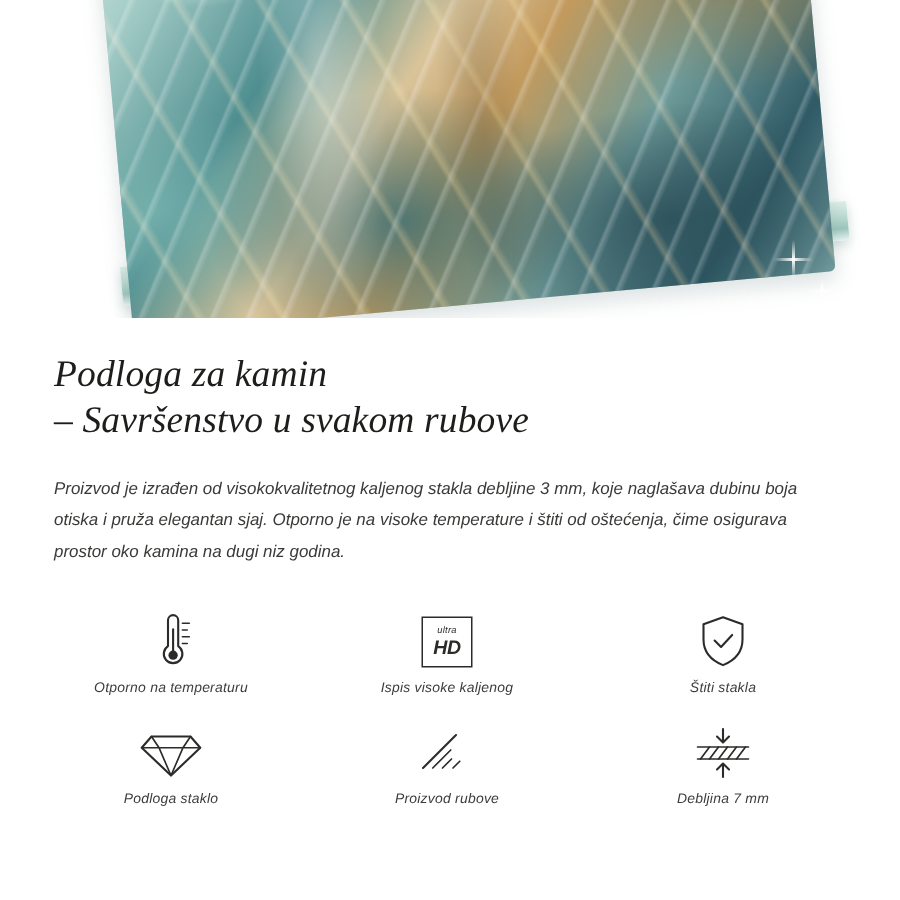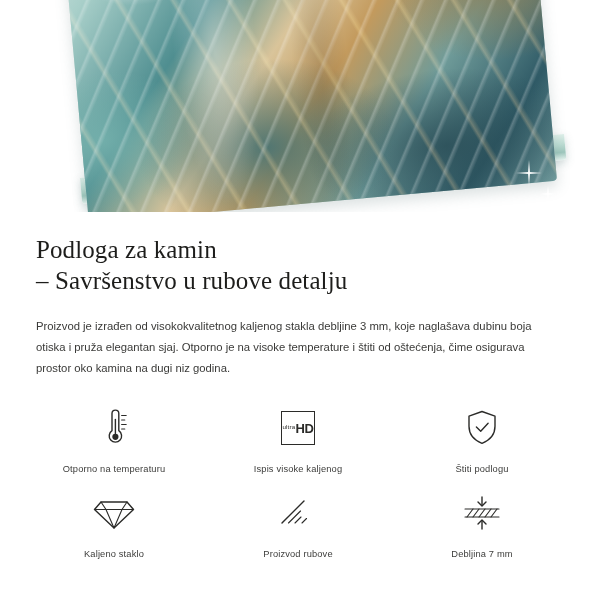--- a/index.html
+++ b/index.html
@@ -12,20 +12,21 @@
     background: #ffffff;
     font-family: "Liberation Sans", sans-serif;
     color: #231f20;
     overflow: hidden;
   }
   .page {
     position: relative;
     width: 596px;
     height: 600px;
     box-sizing: border-box;
+    font-style: italic;
   }
 
   
   .hero {
     position: relative;
     width: 600px;
     height: 212px;
     overflow: hidden;
     background: #ffffff;
   }
@@ -156,21 +157,21 @@
     align-items: center;
     justify-content: flex-start;
   }
   .feature .icon {
     height: 46px;
     display: flex;
     align-items: center;
     justify-content: center;
   }
   .feature .caption {
-    margin-top: 13px;
+    margin-top: 2px;
     font-size: 9.3px;
     color: #3c3c3a;
     text-align: center;
     letter-spacing: .15px;
   }
   svg { display: block; }
   .stroke {
     fill: none;
     stroke: #2b2b29;
     stroke-width: 1.4;
@@ -182,20 +183,21 @@
     stroke: #2b2b29;
     stroke-width: 1.1;
     stroke-linecap: round;
   }
   .hdbox {
     width: 34px;
     height: 34px;
     border: 1.4px solid #2b2b29;
     box-sizing: border-box;
     display: flex;
+    flex-direction: column;
     align-items: center;
     justify-content: center;
     line-height: 1;
   }
   .hdbox .ultra {
     font-size: 6.2px;
     letter-spacing: .2px;
     color: #2b2b29;
     margin-bottom: 1px;
   }
@@ -220,21 +222,21 @@
         <div class="swirl"></div>
       </div>
       <div class="sparkle s1"></div>
       <div class="sparkle s2"></div>
     </div>
   </div>
 
   <div class="content">
     <h1 class="title">
       <span>Podloga za kamin</span>
-      <span class="line2">– Savršenstvo u rubove detalju</span>
+      <span class="line2">– Savršenstvo u svakom rubove</span>
     </h1>
     <p class="desc">Proizvod je izrađen od visokokvalitetnog kaljenog stakla debljine 3 mm, koje naglašava dubinu boja otiska i pruža elegantan sjaj. Otporno je na visoke temperature i štiti od oštećenja, čime osigurava prostor oko kamina na dugi niz godina.</p>
   </div>
 
   <div class="features">
 
     <div class="feature">
       <div class="icon">
         <svg width="40" height="44" viewBox="0 0 40 44" aria-hidden="true">
           <path class="stroke" d="M18 7.5a3.4 3.4 0 0 1 6.8 0v17.2a6.2 6.2 0 1 1-6.8 0z"></path>
@@ -256,31 +258,31 @@
       <div class="caption">Ispis visoke kaljenog</div>
     </div>
 
     <div class="feature">
       <div class="icon">
         <svg width="40" height="44" viewBox="0 0 40 44" aria-hidden="true">
           <path class="stroke" d="M20 5.5 33 10.2v10.1c0 8.4-5.6 14.1-13 17.1-7.4-3-13-8.7-13-17.1V10.2z"></path>
           <path class="stroke" d="m14.4 21 4.3 4.3 7.4-8"></path>
         </svg>
       </div>
-      <div class="caption">Štiti podlogu</div>
+      <div class="caption">Štiti stakla</div>
     </div>
 
     <div class="feature">
       <div class="icon">
         <svg width="44" height="40" viewBox="0 0 44 40" aria-hidden="true">
           <path class="stroke" d="M9 9h26l6.5 7.5L22 35 2.5 16.5z"></path>
           <path class="thin" d="M2.5 16.5h39M9 9l5 7.5L22 35M35 9l-5 7.5L22 35M14 16.5h16"></path>
         </svg>
       </div>
-      <div class="caption">Kaljeno staklo</div>
+      <div class="caption">Podloga staklo</div>
     </div>
 
     <div class="feature">
       <div class="icon">
         <svg width="44" height="40" viewBox="0 0 44 40" aria-hidden="true">
           <path class="stroke" d="M6 30 28 8"></path>
           <path class="thin" d="M12.5 30 24.5 18M19 30l6-6M26 30l4.5-4.5"></path>
         </svg>
       </div>
       <div class="caption">Proizvod rubove</div>

